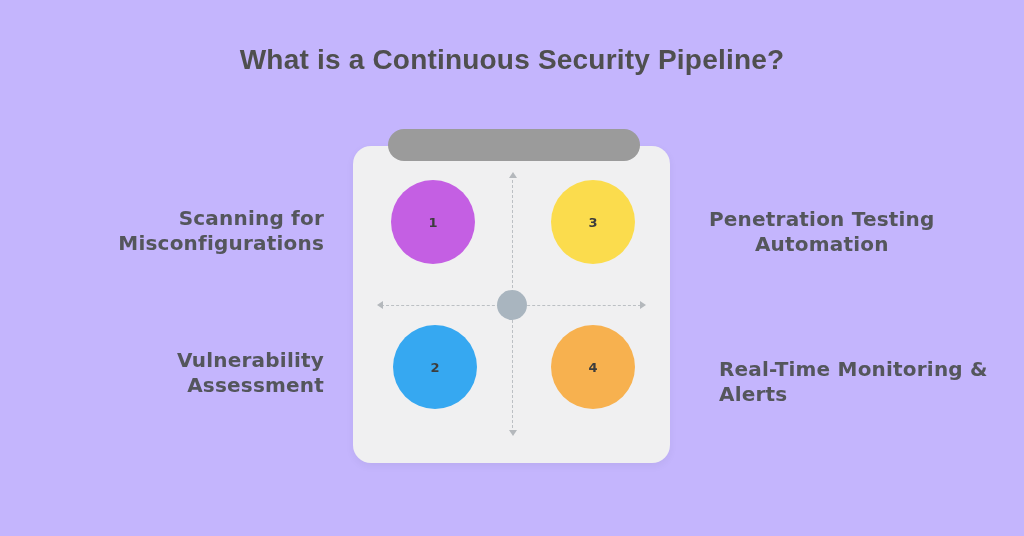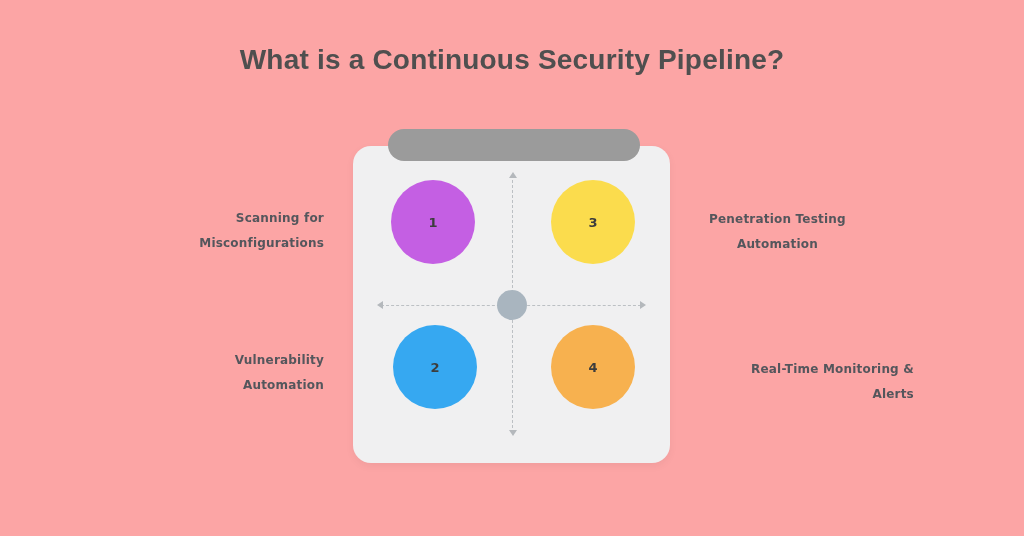--- a/index.html
+++ b/index.html
@@ -5,21 +5,21 @@
   html, body {
     margin: 0;
     padding: 0;
     background: #ffffff;
     font-family: "Liberation Sans", sans-serif;
   }
   .canvas {
     position: relative;
     width: 1024px;
     height: 536px;
-    background: #fca5a5;
+    background: #c4b5fd;
     overflow: hidden;
   }
   .title {
     position: absolute;
     left: 0;
     top: 44px;
     width: 1024px;
     text-align: center;
     font-size: 28px;
     font-weight: bold;
@@ -89,31 +89,31 @@
     font-size: 13px;
     font-weight: bold;
     font-family: "DejaVu Sans", sans-serif;
   }
   .pos-1 { left: 391px; top: 180px; }
   .pos-2 { left: 393px; top: 325px; }
   .pos-3 { left: 551px; top: 180px; }
   .pos-4 { left: 551px; top: 325px; }
   .side-label {
     position: absolute;
-    font-size: 12px;
+    font-size: 20px;
     font-weight: bold;
     line-height: 25px;
     white-space: pre-line;
     font-family: "DejaVu Sans", sans-serif;
     letter-spacing: 0.2px;
   }
   .label-1 { right: 700px; top: 206px; text-align: right; }
   .label-2 { right: 700px; top: 348px; text-align: right; }
   .label-3 { left: 709px; top: 207px; text-align: center; }
-  .label-4 { left: 719px; top: 357px; text-align: right; margin-left: 32px; }
+  .label-4 { left: 719px; top: 357px; text-align: left; }
 </style>
 </head>
 <body>
 
 <div class="canvas">
 
   <div class="title" style="color: rgb(79, 79, 79);">What is a Continuous Security Pipeline?</div>
 
   <div class="card" style="background: rgb(240, 240, 241);"></div>
 
@@ -141,21 +141,21 @@
   </div>
 
   <div class="step-circle pos-4" style="background: rgb(247, 177, 79);">
     <span class="num" style="color: rgb(61, 61, 61);">4</span>
   </div>
 
   <div class="side-label label-1" style="color: rgb(84, 86, 92);">Scanning for
 Misconfigurations</div>
 
   <div class="side-label label-2" style="color: rgb(84, 86, 92);">Vulnerability
-Automation</div>
+Assessment</div>
 
   <div class="side-label label-3" style="color: rgb(84, 86, 92);">Penetration Testing
 Automation</div>
 
   <div class="side-label label-4" style="color: rgb(84, 86, 92);">Real-Time Monitoring &amp;
 Alerts</div>
 
 </div>
 
 </body></html>

